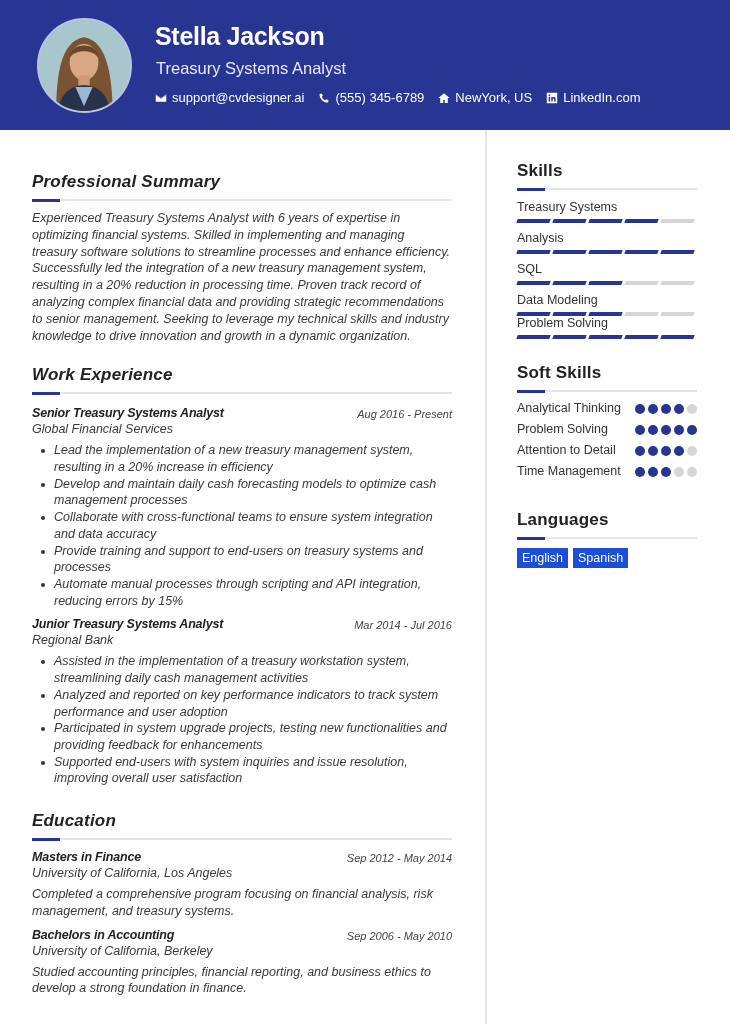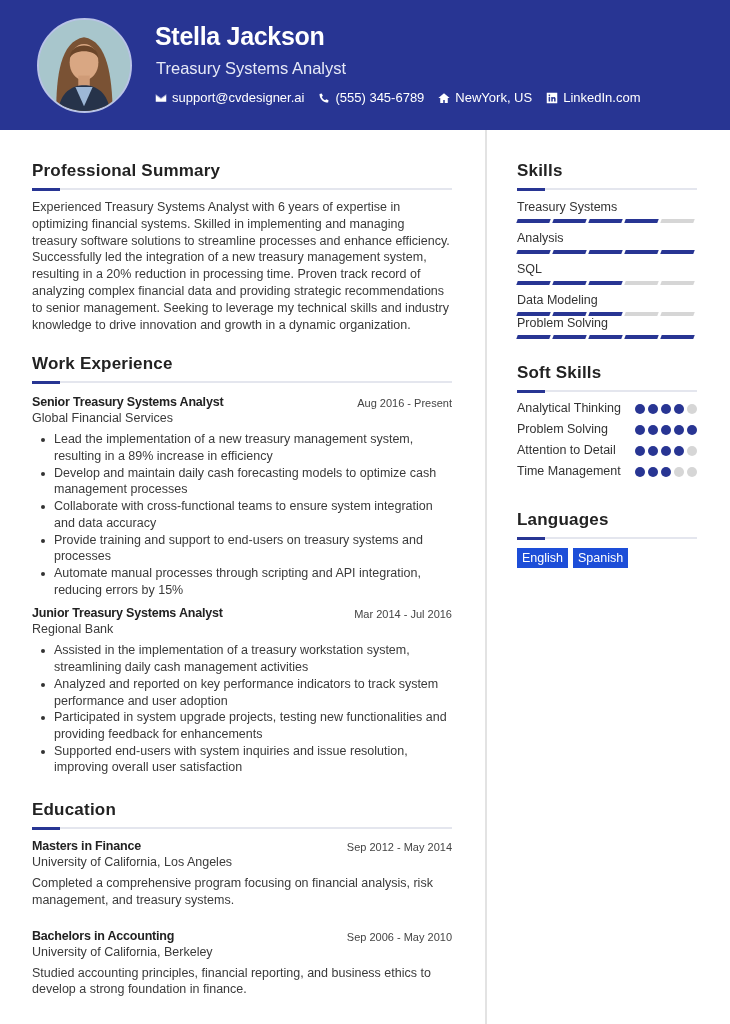--- a/index.html
+++ b/index.html
@@ -11,21 +11,21 @@
             border: 2px solid #b9c3e6; overflow: hidden; background: #a9c7cf; }
   .avatar svg { width: 100%; height: 100%; display: block; }
   .name { position: absolute; left: 155px; top: 22px; color: #fff; font-size: 25px; font-weight: bold; letter-spacing: -0.3px; }
   .role { position: absolute; left: 156px; top: 59px; color: #e6e9f7; font-size: 16.5px; }
   .contacts { position: absolute; left: 155px; top: 90px; display: flex; gap: 14px; color: #fff; font-size: 13px; align-items: center; }
   .contact { display: flex; align-items: center; gap: 5px; }
   .contact svg { width: 12px; height: 12px; fill: #fff; }
 
   .divider-v { position: absolute; left: 485px; top: 130px; width: 2px; height: 894px; background: #e3e3e3; }
 
-  .left { position: absolute; left: 32px; top: 130px; width: 420px; }
+  .left { position: absolute; left: 32px; top: 141px; width: 420px; font-style: italic; }
   .right { position: absolute; left: 517px; top: 130px; width: 180px; }
 
   .sec-title { font-size: 17px; font-weight: bold; color: #222; letter-spacing: 0.2px; }
   .sec-rule { position: relative; height: 2px; background: #e4e6ee; margin-top: 7px; }
   .sec-rule::before { content: ""; position: absolute; left: 0; top: 0; width: 28px; height: 3px; background: #283593; margin-top: -0.5px; }
 
   .summary { font-size: 12.5px; line-height: 16.8px; color: #3a3a3a; margin-top: 9px; }
 
   .job-head { display: flex; justify-content: space-between; align-items: flex-end; }
   .job-title { font-size: 12.5px; font-weight: bold; color: #222; letter-spacing: -0.2px; }
@@ -110,21 +110,21 @@
     <div class="sec-title">Work Experience</div>
     <div class="sec-rule"></div>
 
     <div style="margin-top:12px;">
       <div class="job-head">
         <span class="job-title">Senior Treasury Systems Analyst</span>
         <span class="job-date">Aug 2016 - Present</span>
       </div>
       <div class="job-org">Global Financial Services</div>
       <ul class="bullets">
-        <li>Lead the implementation of a new treasury management system, resulting in a 89% increase in efficiency</li>
+        <li>Lead the implementation of a new treasury management system, resulting in a 20% increase in efficiency</li>
         <li>Develop and maintain daily cash forecasting models to optimize cash management processes</li>
         <li>Collaborate with cross-functional teams to ensure system integration and data accuracy</li>
         <li>Provide training and support to end-users on treasury systems and processes</li>
         <li>Automate manual processes through scripting and API integration, reducing errors by 15%</li>
       </ul>
     </div>
 
     <div style="margin-top:8px;">
       <div class="job-head">
         <span class="job-title">Junior Treasury Systems Analyst</span>
@@ -146,21 +146,21 @@
 
     <div style="margin-top:10px;">
       <div class="job-head">
         <span class="job-title">Masters in Finance</span>
         <span class="job-date">Sep 2012 - May 2014</span>
       </div>
       <div class="job-org">University of California, Los Angeles</div>
       <p class="edu-desc">Completed a comprehensive program focusing on financial analysis, risk management, and treasury systems.</p>
     </div>
 
-    <div style="margin-top:20px;">
+    <div style="margin-top:8px;">
       <div class="job-head">
         <span class="job-title">Bachelors in Accounting</span>
         <span class="job-date">Sep 2006 - May 2010</span>
       </div>
       <div class="job-org">University of California, Berkeley</div>
       <p class="edu-desc">Studied accounting principles, financial reporting, and business ethics to develop a strong foundation in finance.</p>
     </div>
   </section>
 </div>
 

